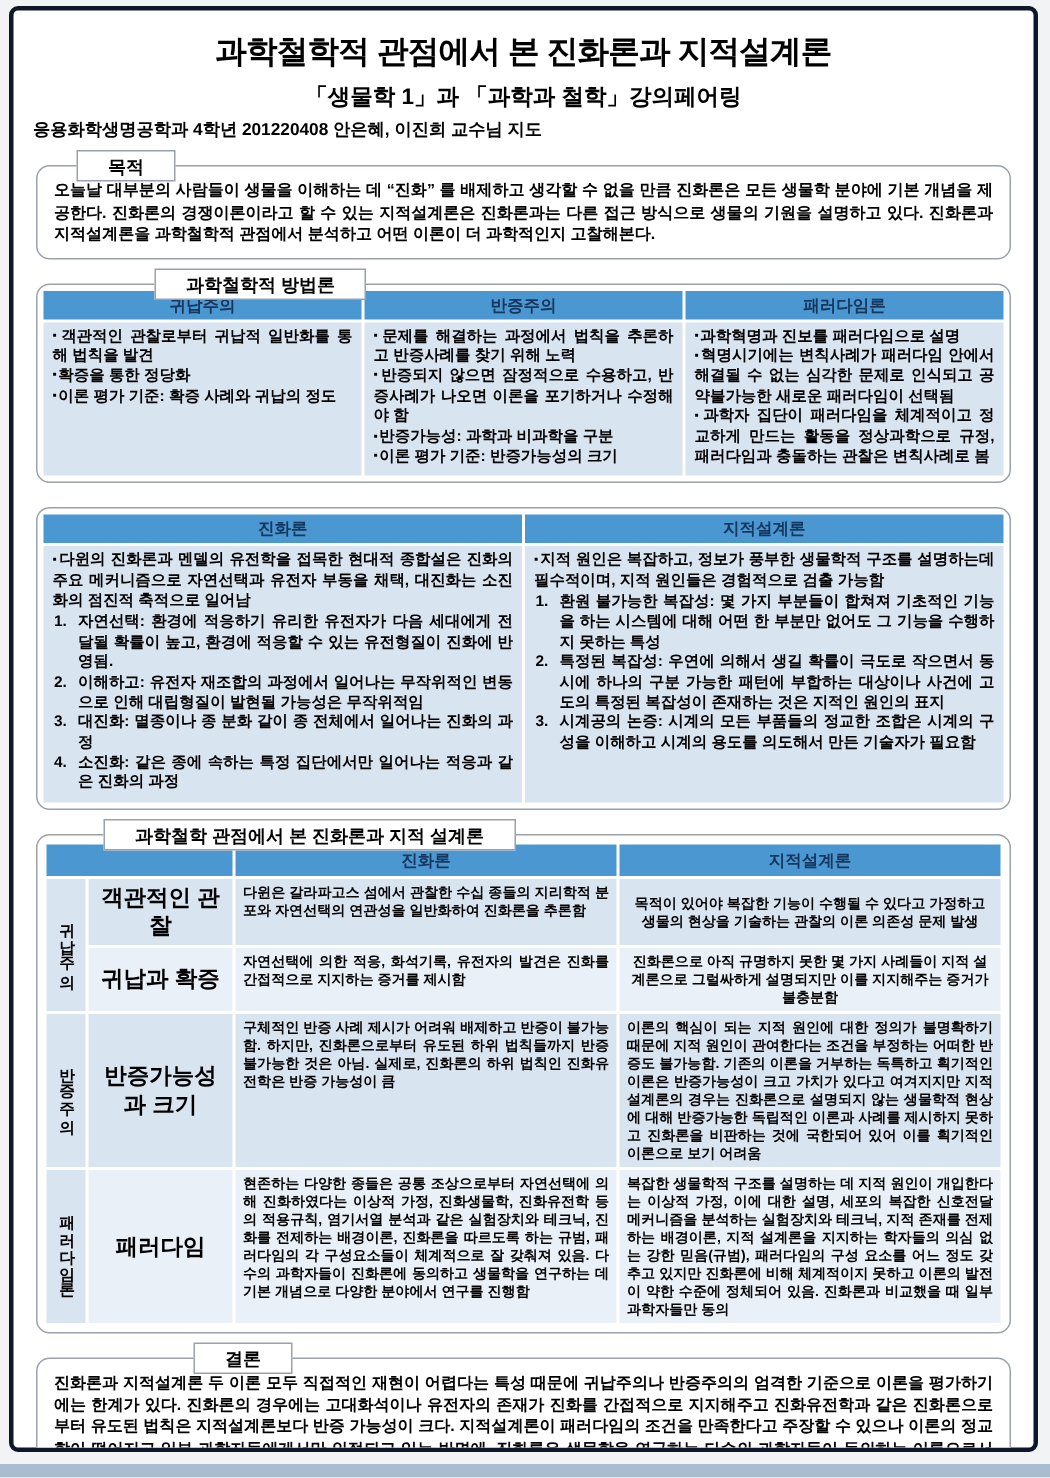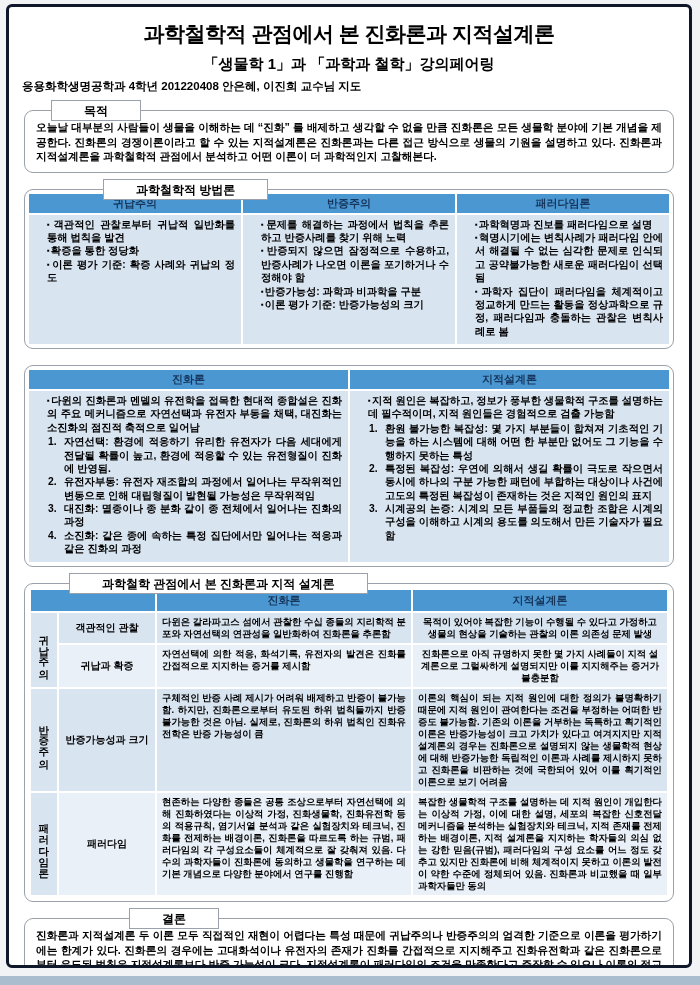--- a/index.html
+++ b/index.html
@@ -21,21 +21,21 @@
   .doc-subtitle{margin-top:7px;text-align:center;font-size:15px;}
   .doc-author{margin-top:5px;font-size:11.5px;}
 
   .section{
     position:relative;margin:16px 2px 0 2px;background:#fff;
     border:1.5px solid #9aa1ab;border-radius:9px;
   }
   .tab{
     position:absolute;top:-11px;height:21px;line-height:21px;
     background:#fff;border:1.5px solid #9aa1ab;
-    font-size:12px;padding:0 32px;white-space:nowrap;z-index:2;
+    font-size:12px;padding:0 20px;white-space:nowrap;z-index:2;
     box-sizing:border-box;
   }
   .tab-purpose{left:26px;}
   .tab-methodology{left:78px;}
   .tab-theories{left:108px;}
   .tab-comparison{left:44px;}
   .tab-conclusion{left:104px;}
 
   .prose{padding:9px 11px 8px 11px;font-size:10.7px;line-height:1.36;text-align:justify;}
 
@@ -43,38 +43,38 @@
   .gwrap{padding:4px;}
   .gtable{display:grid;gap:2px;background:#fff;}
   .cols3{grid-template-columns:1fr 1fr 1fr;}
   .cols2{grid-template-columns:1fr 1fr;}
   .ghead{
     background:var(--header-blue,#4b97d2);color:var(--header-text,#16365c);
     font-size:11px;text-align:center;padding:2px 2px;
   }
   .gcell{
     background:var(--cell-blue,#d9e4f1);font-size:10.3px;line-height:1.3;
-    padding:3px 6px 6px 18px;text-align:justify;min-height:92px;
+    padding:3px 6px 6px 6px;text-align:justify;min-height:92px;
   }
   .bullet::before{content:"▪";font-size:8px;vertical-align:1px;margin-right:1px;}
   .olist{counter-reset:li;margin-top:1px;}
   .num-item{counter-increment:li;position:relative;padding-left:17px;text-align:justify;}
   .num-item::before{content:counter(li) ".";position:absolute;left:1px;}
 
   
   .cwrap{padding:4px;}
   table.ctable{border-collapse:separate;border-spacing:2px;width:100%;table-layout:fixed;}
   .ctable th{
     background:var(--header-blue,#4b97d2);color:var(--header-text,#16365c);
     font-size:11px;padding:3px 2px;text-align:center;
   }
   .ctable td{padding:3px 5px;vertical-align:top;}
   td.glabel{background:var(--cell-blue,#d9e4f1);vertical-align:middle;text-align:center;padding:2px 0;}
   .vtext{writing-mode:vertical-rl;text-orientation:upright;font-size:10.5px;line-height:1;margin:0 auto;letter-spacing:1px;}
-  td.crit{font-size:10px;text-align:center;vertical-align:middle;}
+  td.crit{font-size:15px;text-align:center;vertical-align:middle;}
   td.body-l{font-size:9.4px;line-height:1.28;text-align:justify;}
   td.body-c{font-size:9.4px;line-height:1.28;text-align:center;vertical-align:middle;}
   tr.band-a td.rowcell{background:var(--cell-blue,#d9e4f1);}
   tr.band-b td.rowcell{background:var(--cell-blue-alt,#e9f0f8);}
 </style>
 </head>
 <body>
 
 <div class="page">
 
@@ -116,21 +116,21 @@
 
   <div class="section">
     <div class="gwrap">
       <div class="gtable cols2">
         <div class="ghead">진화론</div>
         <div class="ghead">지적설계론</div>
         <div class="gcell">
           <div class="bullet">다윈의 진화론과 멘델의 유전학을 접목한 현대적 종합설은 진화의 주요 메커니즘으로 자연선택과 유전자 부동을 채택, 대진화는 소진화의 점진적 축적으로 일어남</div>
           <div class="olist">
             <div class="num-item">자연선택: 환경에 적응하기 유리한 유전자가 다음 세대에게 전달될 확률이 높고, 환경에 적응할 수 있는 유전형질이 진화에 반영됨.</div>
-            <div class="num-item">유전자부동: 유전자 재조합의 과정에서 일어나는 무작위적인 변동으로 인해 대립형질이 발현될 가능성은 무작위적임</div>
+            <div class="num-item">이해하고: 유전자 재조합의 과정에서 일어나는 무작위적인 변동으로 인해 대립형질이 발현될 가능성은 무작위적임</div>
             <div class="num-item">대진화: 멸종이나 종 분화 같이 종 전체에서 일어나는 진화의 과정</div>
             <div class="num-item">소진화: 같은 종에 속하는 특정 집단에서만 일어나는 적응과 같은 진화의 과정</div>
           </div>
         </div>
         <div class="gcell">
           <div class="bullet">지적 원인은 복잡하고, 정보가 풍부한 생물학적 구조를 설명하는데 필수적이며, 지적 원인들은 경험적으로 검출 가능함</div>
           <div class="olist">
             <div class="num-item">환원 불가능한 복잡성: 몇 가지 부분들이 합쳐져 기초적인 기능을 하는 시스템에 대해 어떤 한 부분만 없어도 그 기능을 수행하지 못하는 특성</div>
             <div class="num-item">특정된 복잡성: 우연에 의해서 생길 확률이 극도로 작으면서 동시에 하나의 구분 가능한 패턴에 부합하는 대상이나 사건에 고도의 특정된 복잡성이 존재하는 것은 지적인 원인의 표지</div>
             <div class="num-item">시계공의 논증: 시계의 모든 부품들의 정교한 조합은 시계의 구성을 이해하고 시계의 용도를 의도해서 만든 기술자가 필요함</div>

